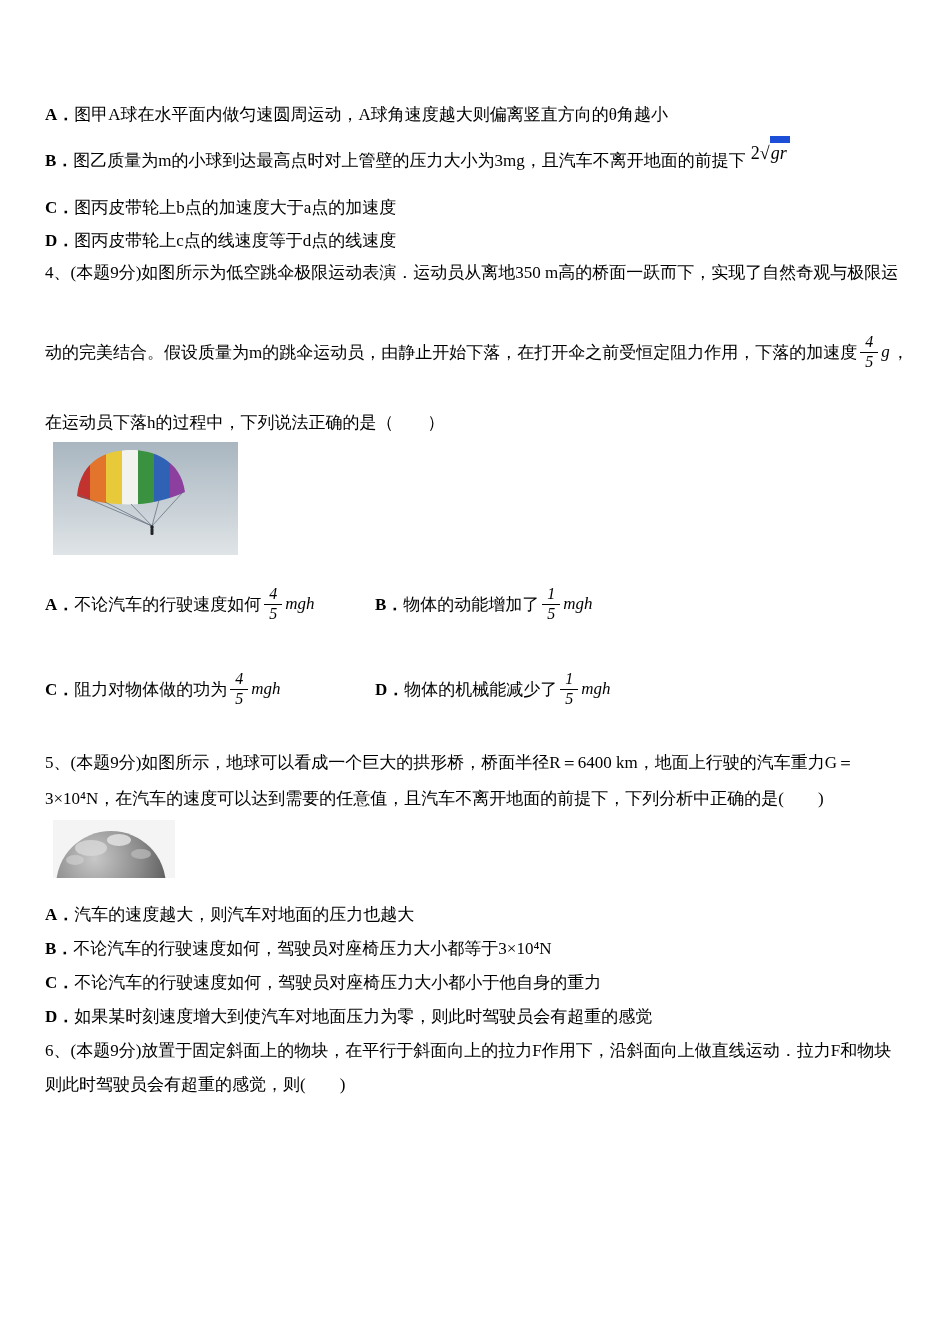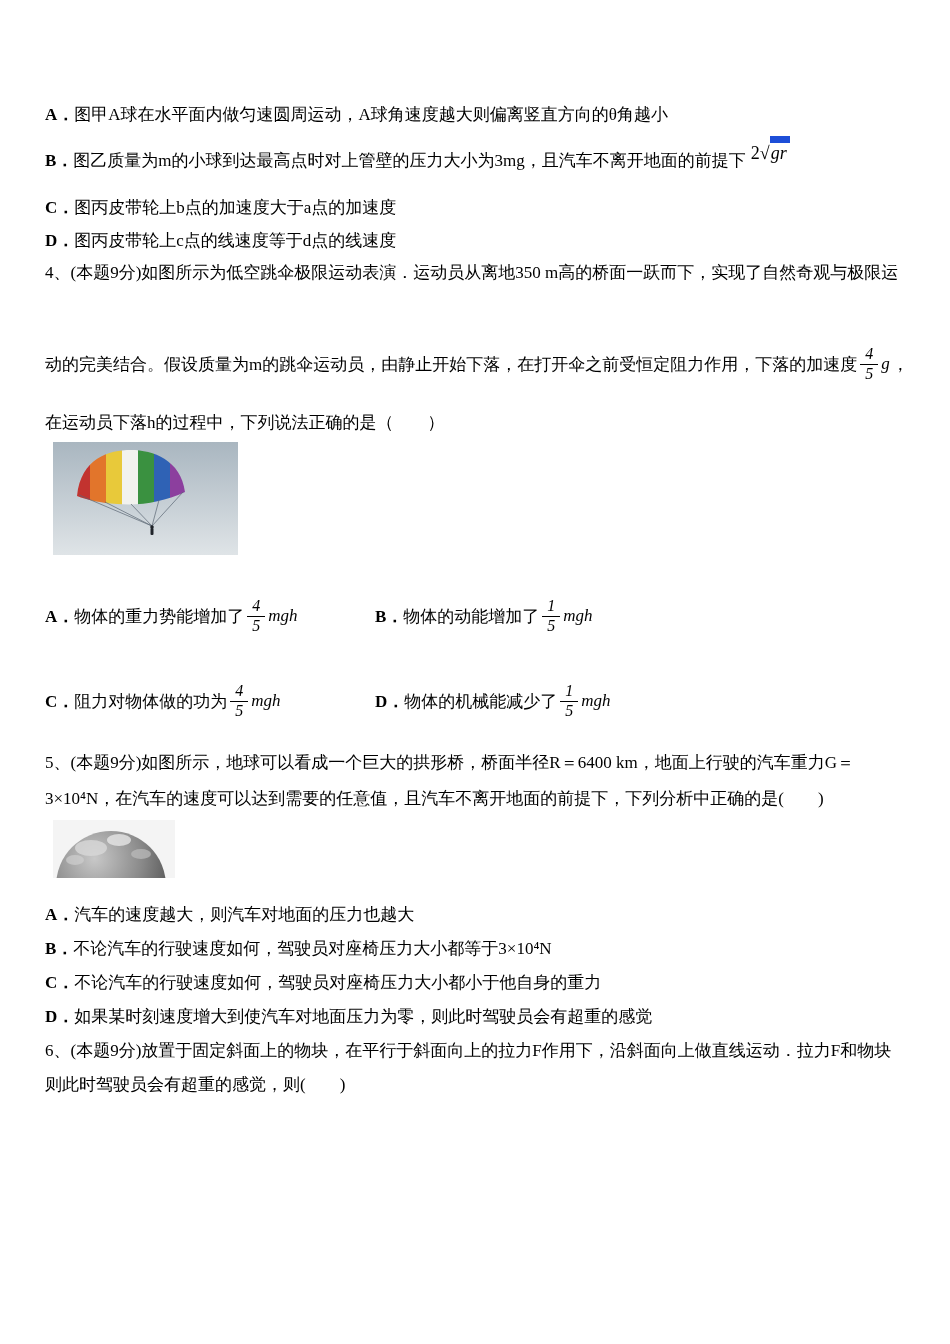--- a/index.html
+++ b/index.html
@@ -4,21 +4,21 @@
 <style>
   html,body{margin:0;padding:0;}
   body{
     width:950px;height:1344px;position:relative;overflow:hidden;
     background:#ffffff;color:#000000;
     font-family:"Liberation Serif","DejaVu Serif",serif;
     font-size:17px;
   }
   .page{position:absolute;inset:0;text-decoration:underline;}
   .line{position:absolute;white-space:nowrap;line-height:22px;}
-  .vcline{position:absolute;white-space:nowrap;display:flex;align-items:center;margin-top:12px;}
+  .vcline{position:absolute;white-space:nowrap;display:flex;align-items:center;}
   .lbl{font-weight:bold;}
   .frac{display:inline-block;text-align:center;vertical-align:middle;line-height:1.05;font-style:italic;margin:0 3px;}
   .frac .fn{display:block;padding:0 5px 1px 5px;border-bottom:1.3px solid #000;font-size:16px;}
   .frac .fd{display:block;padding-top:1px;font-size:16px;}
   .vit{font-style:italic;margin-right:2px;}
   .sqrtwrap{display:inline-block;vertical-align:7px;font-size:18px;margin-left:5px;}
   .radsign{font-style:normal;}
   .radicand{font-style:italic;border-top:7px solid #1d4ed8;padding:0 3px 0 1px;}
   .photo{position:absolute;}
 </style>
@@ -94,21 +94,21 @@
       </g>
       <g fill="#20242a">
         <circle cx="99" cy="85" r="1.8"></circle>
         <rect x="97.5" y="86" width="3" height="7" rx="1"></rect>
       </g>
     </svg>
   </div>
 
   <div class="vcline" style="left:45px;top:578px;height:52px">
     <span class="lbl">A．</span>
-      <span>物体的重力势能增加了</span>
+      <span>不论汽车的行驶速度如何</span>
       <span class="frac">
         <span class="fn">4</span>
         <span class="fd">5</span>
       </span>
       <span class="vit">mgh</span>
   </div>
 
   <div class="vcline" style="left:375px;top:578px;height:52px">
     <span class="lbl">B．</span>
       <span>物体的动能增加了</span>

